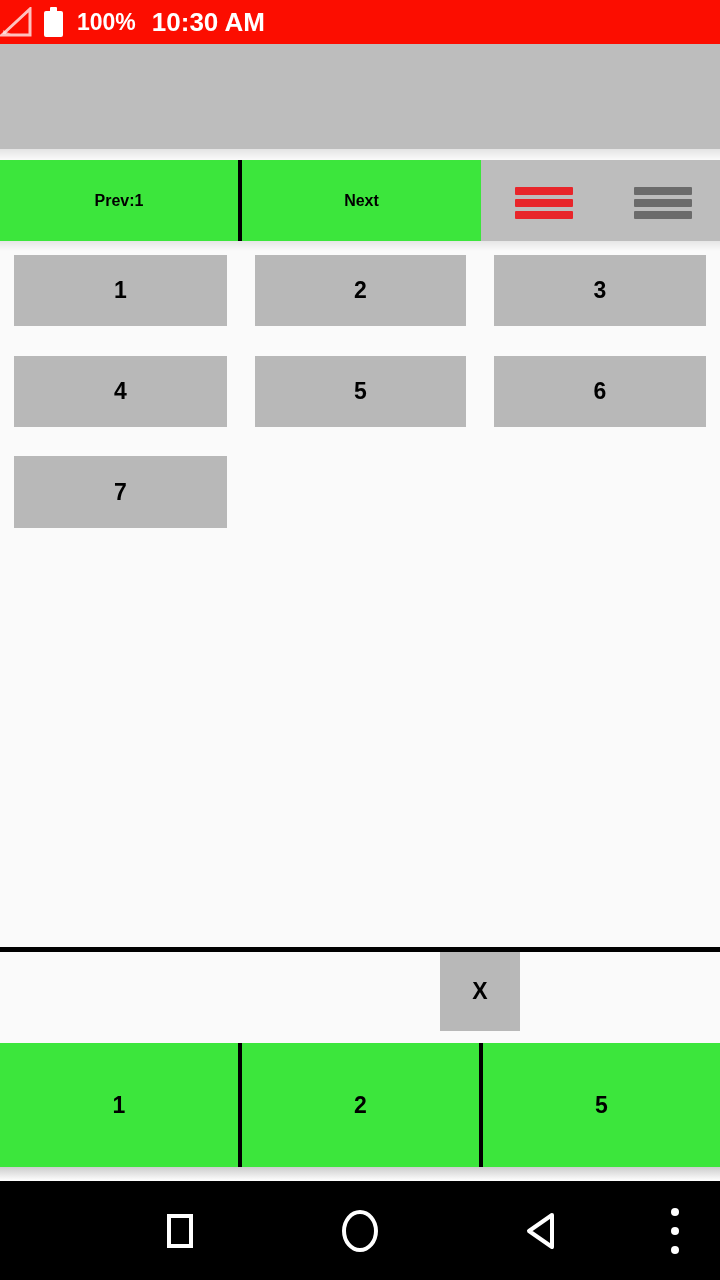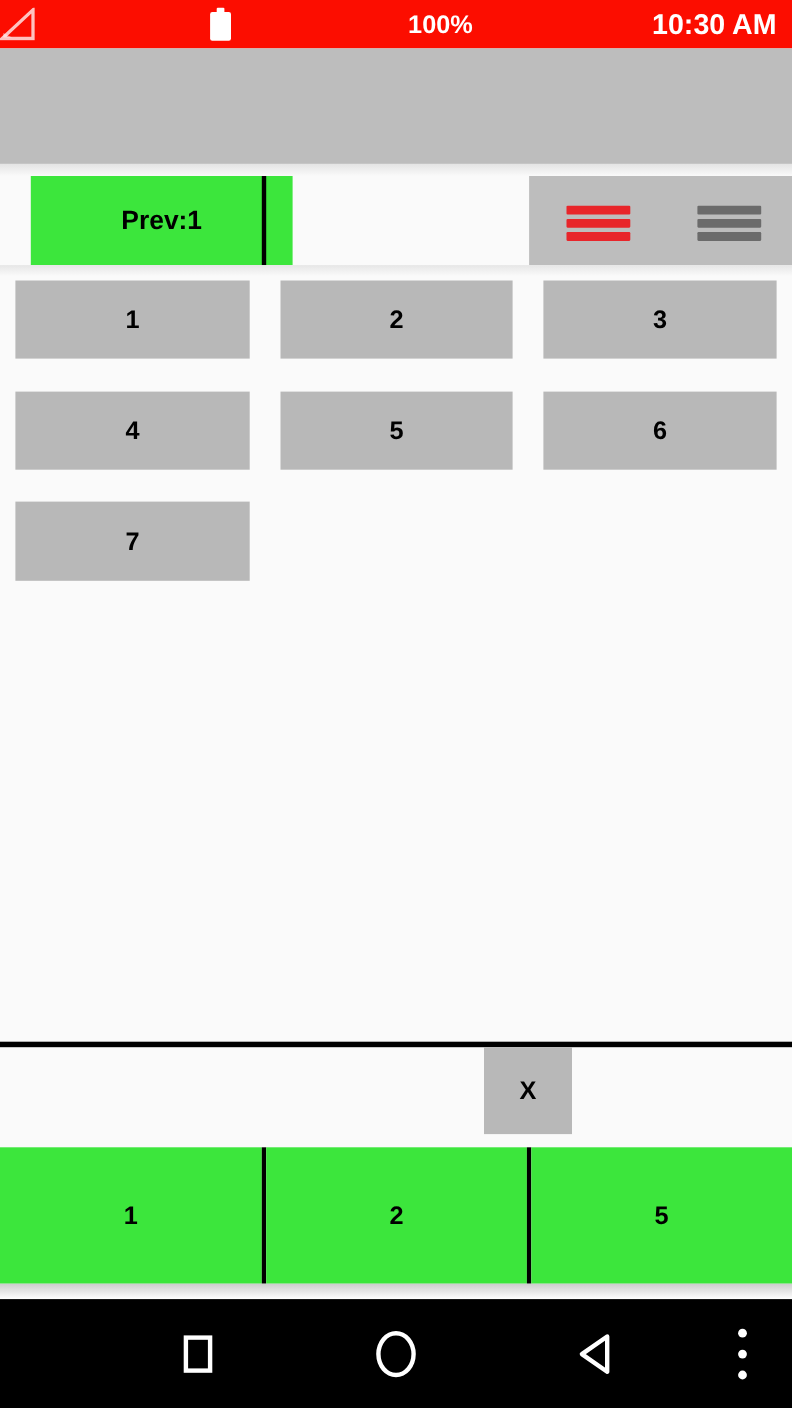--- a/index.html
+++ b/index.html
@@ -20,21 +20,21 @@
 
   
   .status-bar {
     position: absolute;
     left: 0; top: 0;
     width: 720px;
     height: 44px;
     background: #fc0d00;
     display: flex;
     align-items: center;
-    justify-content: space-between;
+    justify-content: flex-start;
     padding-right: 14px;
     box-sizing: border-box;
   }
   .sb-signal {
     width: 34px;
     height: 30px;
     margin-right: 10px;
     position: relative;
   }
   .sb-battery {
@@ -97,24 +97,23 @@
   }
   .nav-btn {
     position: absolute;
     top: 0;
     height: 81px;
     background: #3ce63c;
     display: flex;
     align-items: center;
     justify-content: center;
     color: #000000;
-    font-size: 24px;
-    font-weight: bold;
-    box-sizing: border-box;
-    margin-left: 28px;
+    font-size: 16px;
+    font-weight: bold;
+    box-sizing: border-box;
   }
   .nav-prev { left: 0; width: 238px; }
   .nav-sep  {
     position: absolute;
     left: 238px; top: 0;
     width: 4px; height: 81px;
     background: #000000;
   }
   .nav-next { left: 242px; width: 239px; }
   .nav-icons {
@@ -295,20 +294,21 @@
   </div>
 
   <div class="title-bar">
     <span></span>
   </div>
   <div class="title-bar-shadow"></div>
 
   <div class="nav-row">
     <div class="nav-btn nav-prev">Prev:1</div>
     <div class="nav-sep"></div>
+    <div class="nav-btn nav-next">Next</div>
     <div class="nav-icons">
       <div class="hamburger ham-red">
         <span></span>
           <span></span>
           <span></span>
       </div>
       <div class="hamburger ham-gray">
         <span></span>
           <span></span>
           <span></span>

